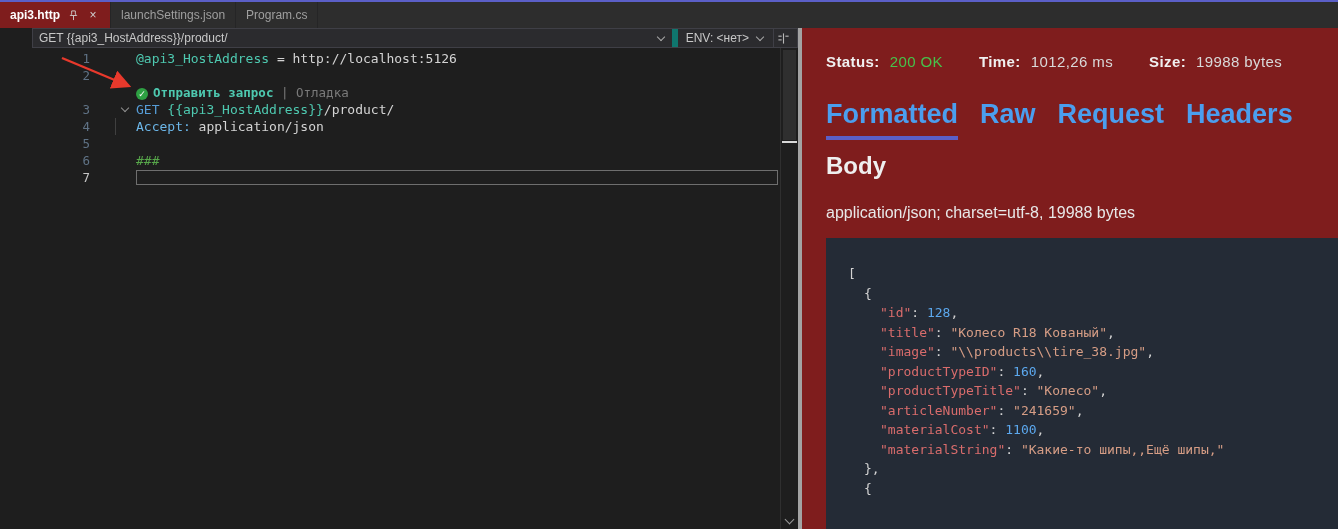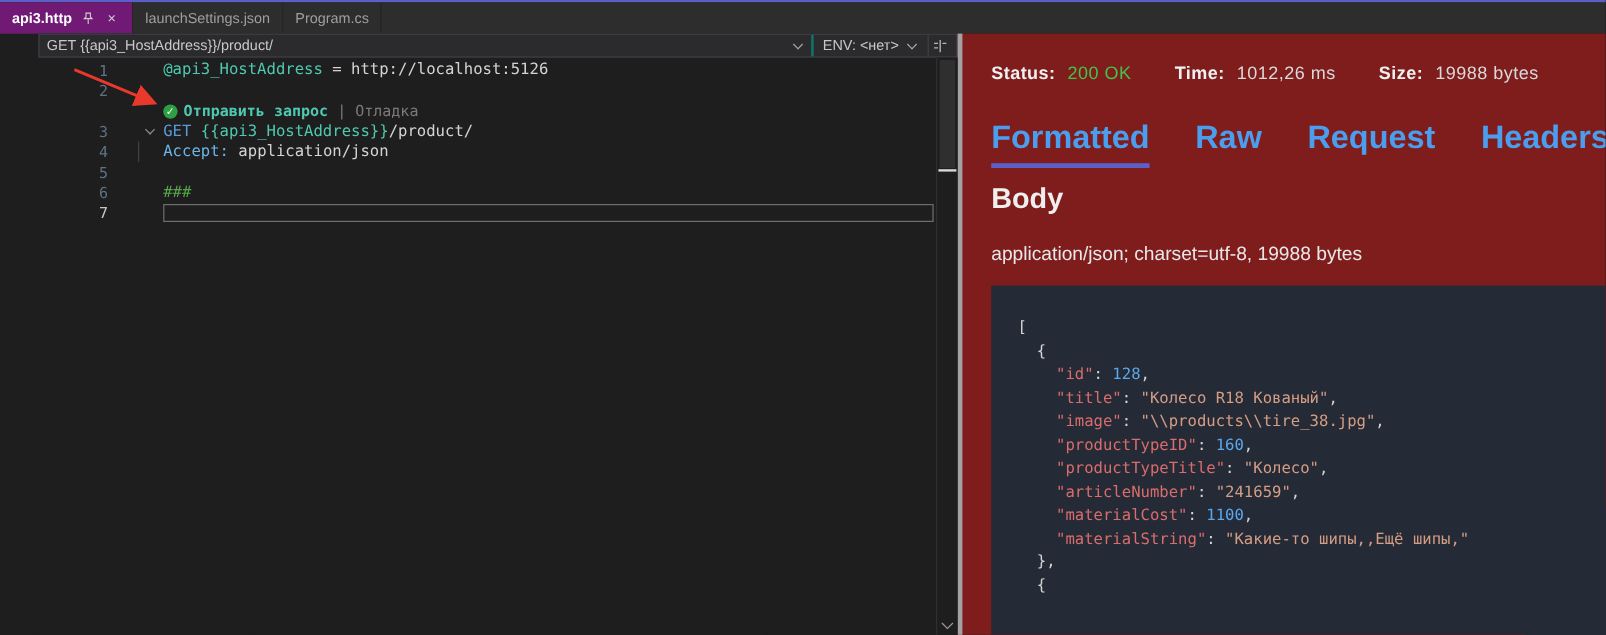--- a/index.html
+++ b/index.html
@@ -10,36 +10,36 @@
     font-family:"Liberation Sans", sans-serif;
     -webkit-font-smoothing:antialiased;
   }
   .window { position:relative; width:1338px; height:529px; background:#1e1e1e; }
   .accent-top { height:2px; background:#5b5fc7; }
 
   
   .tabstrip { display:flex; height:26px; background:#2d2d2d; align-items:stretch; }
   .tab { display:flex; align-items:center; gap:6px; padding:0 10px; font-size:12px;
          color:#9f9f9f; border-right:1px solid #252526; cursor:default; }
-  .tab.active { background:#701a75; color:#ffffff; font-weight:bold; }
+  .tab.active { background:#7f1d1d; color:#ffffff; font-weight:bold; }
   .tab .icon-btn { display:inline-flex; align-items:center; justify-content:center;
                    width:14px; height:14px; color:#cfcfcf; font-size:12px; font-weight:normal; }
 
   
   .main { display:flex; height:501px;padding-left:32px; }
   .left-pane { width:766px; flex:none; display:flex; flex-direction:column; background:#1e1e1e; }
 
   
   .url-bar { height:20px; flex:none; background:#2b2b2e; border:1px solid #3f3f46;
              display:flex; align-items:center; font-size:12px; color:#c8c8c8; padding:0 4px 0 6px; }
   .url-text { flex:1; white-space:nowrap; overflow:hidden; }
   .chev { width:6px; height:6px; border-right:1.4px solid #a8a8a8; border-bottom:1.4px solid #a8a8a8;
           transform:rotate(45deg); display:inline-block; margin:-2px 8px 0 8px; }
   .env-sel { display:flex; align-items:center; height:100%; padding:0 2px 0 8px;
-             border-left:2px solid #0f766e; color:#c8c8c8; }
+             border-left:6px solid #0f766e; color:#c8c8c8; }
   .split-btn { display:flex; align-items:center; justify-content:center; width:20px; height:100%;
                border-left:1px solid #3f3f46; }
 
   
   .editor-wrap { flex:1; display:flex; position:relative; }
   .editor { flex:1; position:relative; padding-top:2px; overflow:hidden;
             font-family:"DejaVu Sans Mono","Liberation Mono",monospace; font-size:13px; }
   .ed-row { display:flex; height:17px; line-height:17px; }
   .ed-num { width:58px; flex:none; text-align:right; color:#5f7285; font-size:12.5px; }
   .ed-num.caret-num { color:#c6c6c6; }
@@ -69,21 +69,21 @@
              border-right:1.6px solid #9a9a9a; border-bottom:1.6px solid #9a9a9a; transform:rotate(45deg); }
 
   
   .right-pane { flex:1; background:#7f1d1d; border-left:4px solid #a3a3a3;
                 padding:24px 0 0 24px; display:flex; flex-direction:column; overflow:hidden; }
   .status-row { display:flex; align-items:baseline; font-size:15px; color:#e6e6e6;
                 letter-spacing:0.4px; line-height:20px; }
   .stat-label { font-weight:bold; margin-right:10px; color:#f0f0f0; }
   .stat-value { margin-right:36px; color:#d9d9d9; }
   .status-ok { color:#46c24b; }
-  .resp-tabs { display:flex; gap:38px; margin-top:26px; font-size:27px; font-weight:bold;
+  .resp-tabs { display:flex; gap:22px; margin-top:26px; font-size:27px; font-weight:bold;
                color:#4b9eee; line-height:32px; }
   .resp-tab { padding-bottom:6px; border-bottom:4px solid transparent; cursor:default; }
   .resp-tab.active { border-bottom-color:#5b5fc7; }
   .body-heading { margin-top:12px; font-size:24px; font-weight:bold; color:#efefef; }
   .content-type { margin-top:24px; font-size:16px; color:#e8e8e8; }
   .json-block { margin-top:16px; flex:1; background:#242b36; padding:26px 0 0 22px;
                 font-family:"DejaVu Sans Mono","Liberation Mono",monospace;
                 font-size:13px; line-height:19.5px; overflow:hidden; }
   .json-line { white-space:pre; }
   .j-punc { color:#d4d4d4; }

